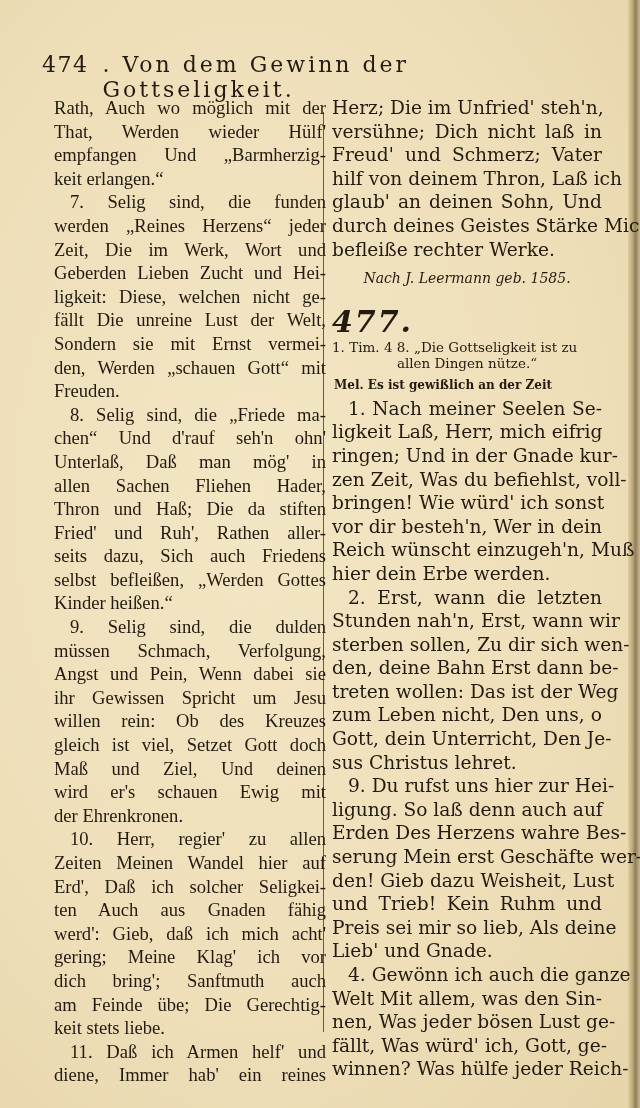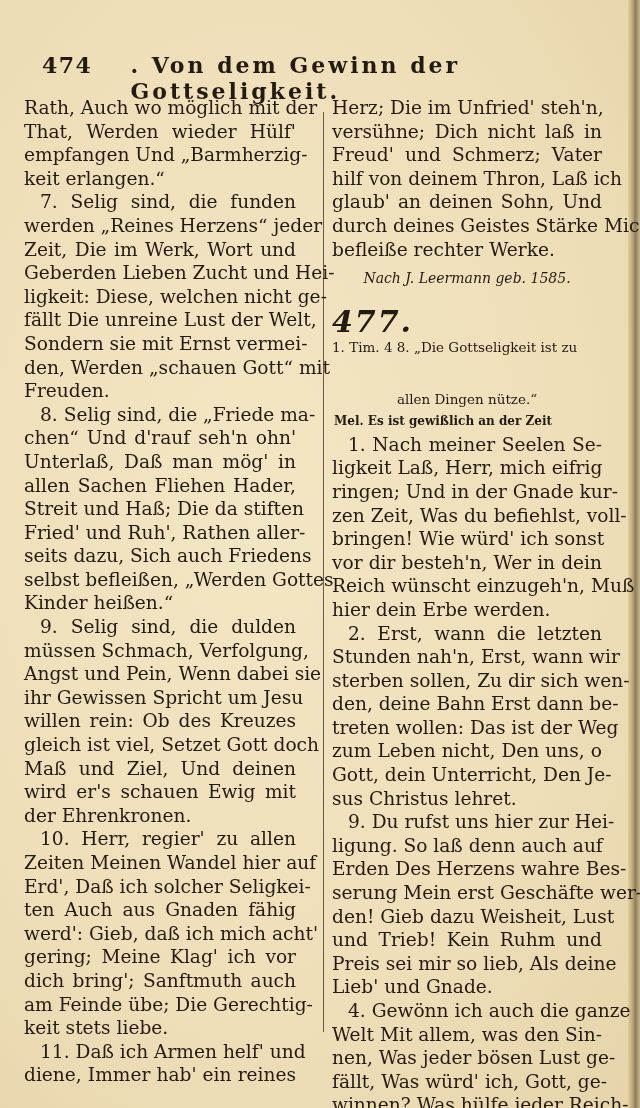--- a/index.html
+++ b/index.html
@@ -14,48 +14,48 @@
     position: absolute; left: 0; top: 0; width: 640px; height: 1108px;
     background: radial-gradient(ellipse at 40% 45%, #f3e6c4 0%, #eedfb9 60%, #e6d3a8 100%);
   }
   .binding {
     position: absolute; right: 0; top: 0; width: 12px; height: 1108px;
     background: linear-gradient(to right, #e2cf9f 0%, #b9a578 40%, #8d7d5b 60%, #c9b88d 100%);
   }
   .header {
     position: absolute; left: 42px; top: 52px; width: 520px; height: 40px;
     display: flex; align-items: baseline;
-    font-size: 22px; letter-spacing: 1.5px; font-weight: bold; gap: 24px;
+    font-size: 22px; letter-spacing: 1.5px; font-weight: normal;
   }
   .header .pnum { font-size: 22px; margin-right: 14px; }
   .header .title { letter-spacing: 3px; }
   .col {
     position: absolute; top: 96px;
     font-size: 18.6px; line-height: 23.6px;
     text-align: justify;
   }
-  .col.left { left: 24px; width: 272px; }
+  .col.left { left: 54px; width: 272px; font-family: Liberation Serif, serif; }
   .col.right { left: 332px; width: 270px; }
   .divider {
     position: absolute; left: 323px; top: 112px; width: 1px; height: 920px;
     background: #3a2d1c; opacity: 0.75;
   }
   .line { display: block; white-space: nowrap; text-align-last: justify; }
   .line.last { text-align-last: left; }
   .indent { padding-left: 16px; }
   .attrib {
     text-align: center; font-size: 14px; margin: 6px 0 14px 0;
     font-style: italic; white-space: nowrap;
   }
   .hymn-num {
     font-size: 30px; font-weight: bold;
     font-style: italic; letter-spacing: 2px; line-height: 34px; margin-top: 6px;
   }
   .scripture { font-size: 13.5px; line-height: 16px; white-space: nowrap; }
-  .scripture .l2 { display: block; text-align: center; margin-top: 36px; }
+  .scripture .l2 { display: block; text-align: center; }
   .melody { font-size: 12px; line-height: 20px; margin: 4px 0 2px 2px; white-space: nowrap; font-weight: bold; }
 </style>
 </head>
 <body>
 
 <div class="page">
   <div class="binding"></div>
 
   <div class="header">
     <span class="pnum">474</span>
@@ -75,21 +75,21 @@
       <span class="line">Geberden Lieben Zucht und Hei-</span>
       <span class="line">ligkeit: Diese, welchen nicht ge-</span>
       <span class="line">fällt Die unreine Lust der Welt,</span>
       <span class="line">Sondern sie mit Ernst vermei-</span>
       <span class="line">den, Werden „schauen Gott“ mit</span>
       <span class="line last">Freuden.</span>
       <span class="line indent">8. Selig sind, die „Friede ma-</span>
       <span class="line">chen“ Und d'rauf seh'n ohn'</span>
       <span class="line">Unterlaß, Daß man mög' in</span>
       <span class="line">allen Sachen Fliehen Hader,</span>
-      <span class="line">Streit und Haß; Die da stiften</span>
+      <span class="line">Thron und Haß; Die da stiften</span>
       <span class="line">Fried' und Ruh', Rathen aller-</span>
       <span class="line">seits dazu, Sich auch Friedens</span>
       <span class="line">selbst befleißen, „Werden Gottes</span>
       <span class="line last">Kinder heißen.“</span>
       <span class="line indent">9. Selig sind, die dulden</span>
       <span class="line">müssen Schmach, Verfolgung,</span>
       <span class="line">Angst und Pein, Wenn dabei sie</span>
       <span class="line">ihr Gewissen Spricht um Jesu</span>
       <span class="line">willen rein: Ob des Kreuzes</span>
       <span class="line">gleich ist viel, Setzet Gott doch</span>

